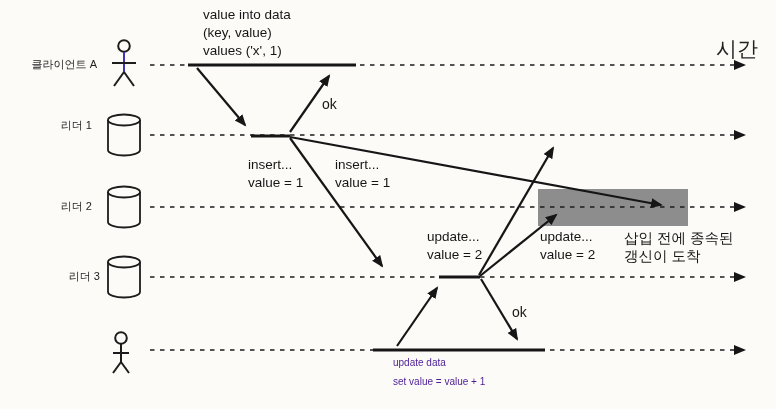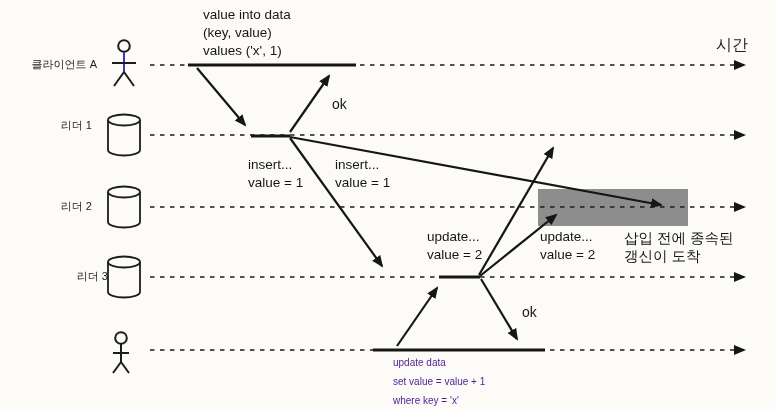--- a/index.html
+++ b/index.html
@@ -9,24 +9,24 @@
     background:#fcfbf8;
     font-family:"Liberation Sans","DejaVu Sans",sans-serif;
     color:#1a1a1a;
     overflow:hidden;
   }
   #diagram-svg{position:absolute;left:0;top:0;z-index:1;}
   .txt{position:absolute;z-index:2;white-space:nowrap;}
   .txt span{display:block;}
   .note{font-size:13.5px;line-height:18px;color:#161616;}
   .note-bottom{font-size:10px;line-height:19px;color:#4c1d95;}
-  .ok{font-size:14px;color:#161616;margin-left:10px;}
+  .ok{font-size:14px;color:#161616;}
   .lane-label{font-size:11px;color:#222;text-align:right;}
   .kr-note{font-size:14.5px;line-height:18px;color:#161616;}
-  .time-label{font-size:16px;color:#222;}
+  .time-label{font-size:21px;color:#222;}
 </style>
 </head>
 <body>
 
 <div id="stage">
 
   <svg id="diagram-svg" width="776" height="409" viewBox="0 0 776 409">
     <defs>
       <marker id="ah" markerUnits="userSpaceOnUse" markerWidth="14" markerHeight="12" refX="10" refY="5" orient="auto">
         <path d="M0,0 L12,5 L0,10 Z" fill="#161616"></path>
@@ -89,21 +89,21 @@
       <line x1="121" y1="344" x2="121" y2="362"></line>
       <line x1="113" y1="353" x2="129" y2="353"></line>
       <line x1="121" y1="362" x2="113" y2="373"></line>
       <line x1="121" y1="362" x2="129" y2="373"></line>
     </g>
   </svg>
 
   <div class="txt lane-label" style="left:0;top:57;width:97px;left:0px;top:57px;">클라이언트 A</div>
   <div class="txt lane-label" style="left:0px;top:118px;width:92px;">리더 1</div>
   <div class="txt lane-label" style="left:0px;top:199px;width:92px;">리더 2</div>
-  <div class="txt lane-label" style="left:16px;top:269px;width:92px;">리더 3</div>
+  <div class="txt lane-label" style="left:8px;top:269px;width:92px;">리더 3</div>
 
   <div class="txt time-label" style="left:716px;top:35px;">시간</div>
 
   <div class="txt note" style="left:203px;top:6px;">
     <span>value into data</span>
     <span>(key, value)</span>
     <span>values ('x', 1)</span>
   </div>
 
   <div class="txt ok" style="left:322px;top:96px;">ok</div>
@@ -129,16 +129,15 @@
   <div class="txt kr-note" style="left:624px;top:229px;">
     <span>삽입 전에 종속된</span>
     <span>갱신이 도착</span>
   </div>
 
   <div class="txt ok" style="left:512px;top:304px;">ok</div>
 
   <div class="txt note-bottom" style="left:393px;top:353px;">
     <span>update data</span>
     <span>set value = value + 1</span>
-    <span>where key = 'x'</span>
   </div>
 
 </div>
 
 </body></html>

